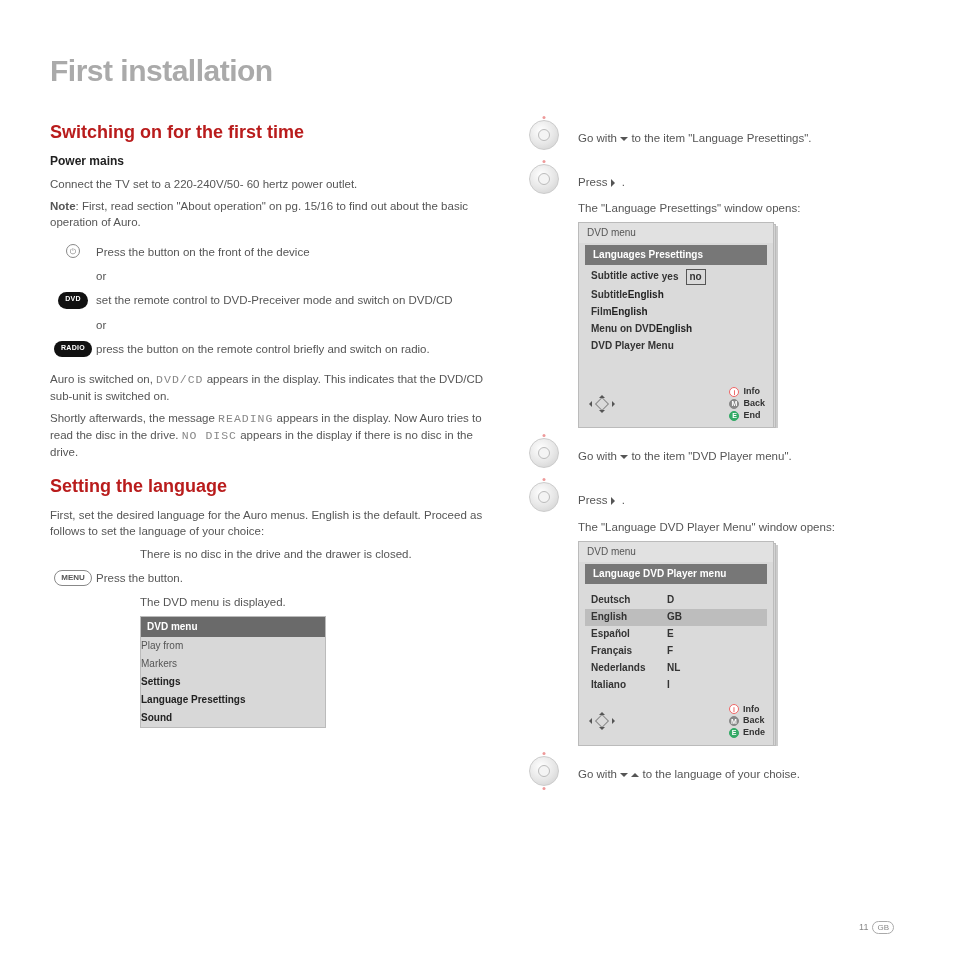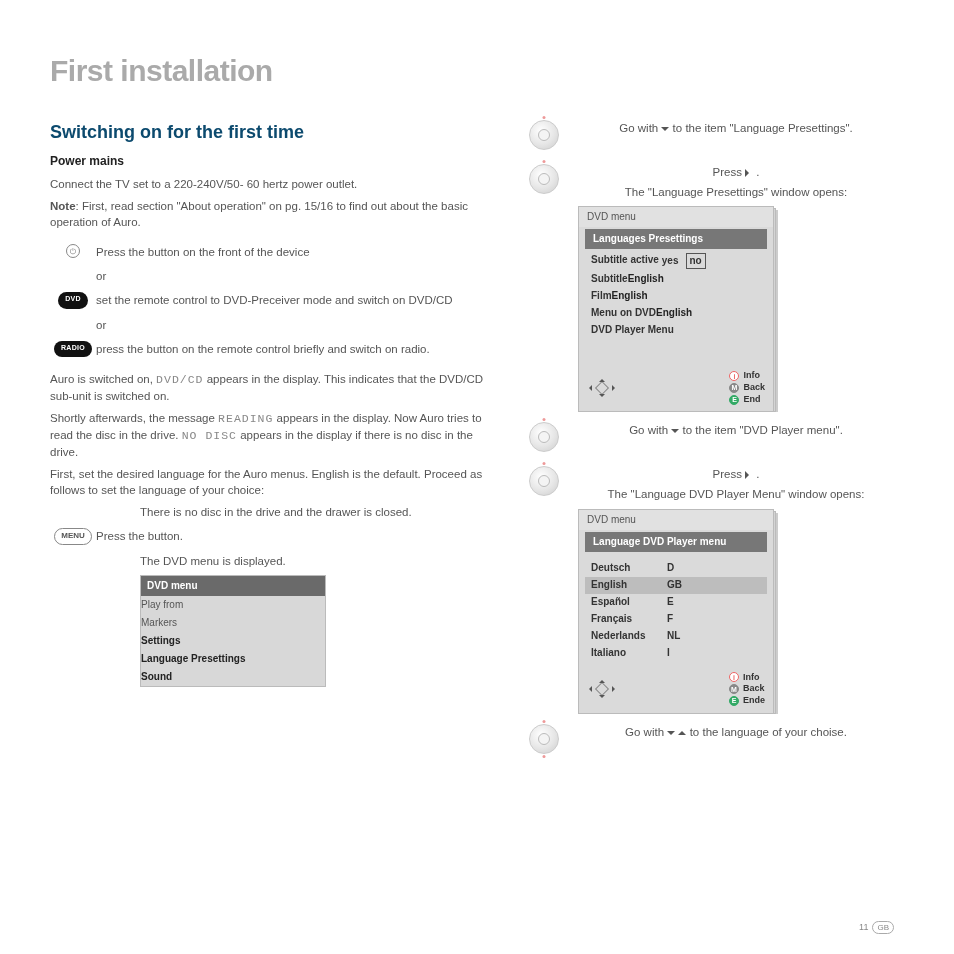--- a/index.html
+++ b/index.html
@@ -16,21 +16,21 @@
   h1 {
     font-size: 30px;
     font-weight: 800;
     color: #aaa;
     margin-bottom: 28px;
     letter-spacing: -0.5px;
   }
   .cols { display: flex; gap: 30px; }
   .left { flex: 0 0 440px; }
   .right { flex: 1; }
-  h2 { font-size: 18px; font-weight: 800; margin: 0 0 8px 0; color: #0c4a6e; }
+  h2 { font-size: 18px; font-weight: 800; margin: 0 0 8px 0; color: #b91c1c; }
   h3 { font-size: 12px; font-weight: 800; margin: 6px 0; color: #222; }
   p { margin: 6px 0; color: #555; font-size: 11.5px; }
   .steps { margin: 14px 0; }
   .step { display: flex; margin: 8px 0; }
   .step .icon-col { flex: 0 0 46px; display: flex; justify-content: center; }
   .step .text-col { flex: 1; color: #555; font-size: 11.5px; }
   .power-btn {
     width: 14px; height: 14px; border: 1px solid #888; border-radius: 50%;
     display: flex; align-items: center; justify-content: center; font-size: 8px; color: #888;
   }
@@ -99,21 +99,21 @@
     content:""; position:absolute; left:50%; top:50%; width:10px; height:10px;
     border:1px solid #bbb; border-radius:50%; transform:translate(-50%,-50%);
     background:#f4f4f4;
   }
   .dial .dot { position:absolute; width:3px; height:3px; background:#e99; border-radius:50%; left:50%; transform:translateX(-50%);}
   .dial .dot.top { top:-5px; }
   .dial .dot.bot { bottom:-5px; }
 
   .right-row { display:flex; gap:10px; margin-bottom: 10px; }
   .right-row .content { flex:1; }
-  .right-row p { margin: 0 0 4px 0; text-align: center;}
+  .right-row p { margin: 10px 0 4px 0;}
 
   .tri-inline { display:inline-block; width:0; height:0; vertical-align:middle;}
   .tri-down { border:4px solid transparent; border-top-color:#555; transform:translateY(2px);}
   .tri-up { border:4px solid transparent; border-bottom-color:#555; transform:translateY(-2px);}
   .tri-right { border:4px solid transparent; border-left-color:#555;}
 
   .page-num { position:absolute; bottom: 20px; right: 60px; font-size: 9px; color:#888; display:flex; align-items:center; gap:4px;}
   .page-num .gb { border:1px solid #aaa; border-radius: 8px; padding: 0 4px; font-size:8px;}
 </style>
 </head>
@@ -160,20 +160,21 @@
       </div>
     </div>
 
     <p>
       <span>Auro is switched on, </span><span class="lcd">DVD/CD</span><span> appears in the display. This indicates that the DVD/CD sub-unit is switched on.</span>
     </p>
     <p>
       <span>Shortly afterwards, the message </span><span class="lcd">READING</span><span> appears in the display. Now Auro tries to read the disc in the drive. </span><span class="lcd">NO DISC</span><span> appears in the display if there is no disc in the drive.</span>
     </p>
 
+    <h2 style="margin-top:14px;">Setting the language</h2>
     <p>First, set the desired language for the Auro menus. English is the default. Proceed as follows to set the language of your choice:</p>
     <p class="indent">There is no disc in the drive and the drawer is closed.</p>
 
     <div class="step">
       <div class="icon-col">
           <span class="menu-btn">MENU</span>
         </div>
       <div class="text-col">Press the button.</div>
     </div>
     <p class="indent">The DVD menu is displayed.</p>

